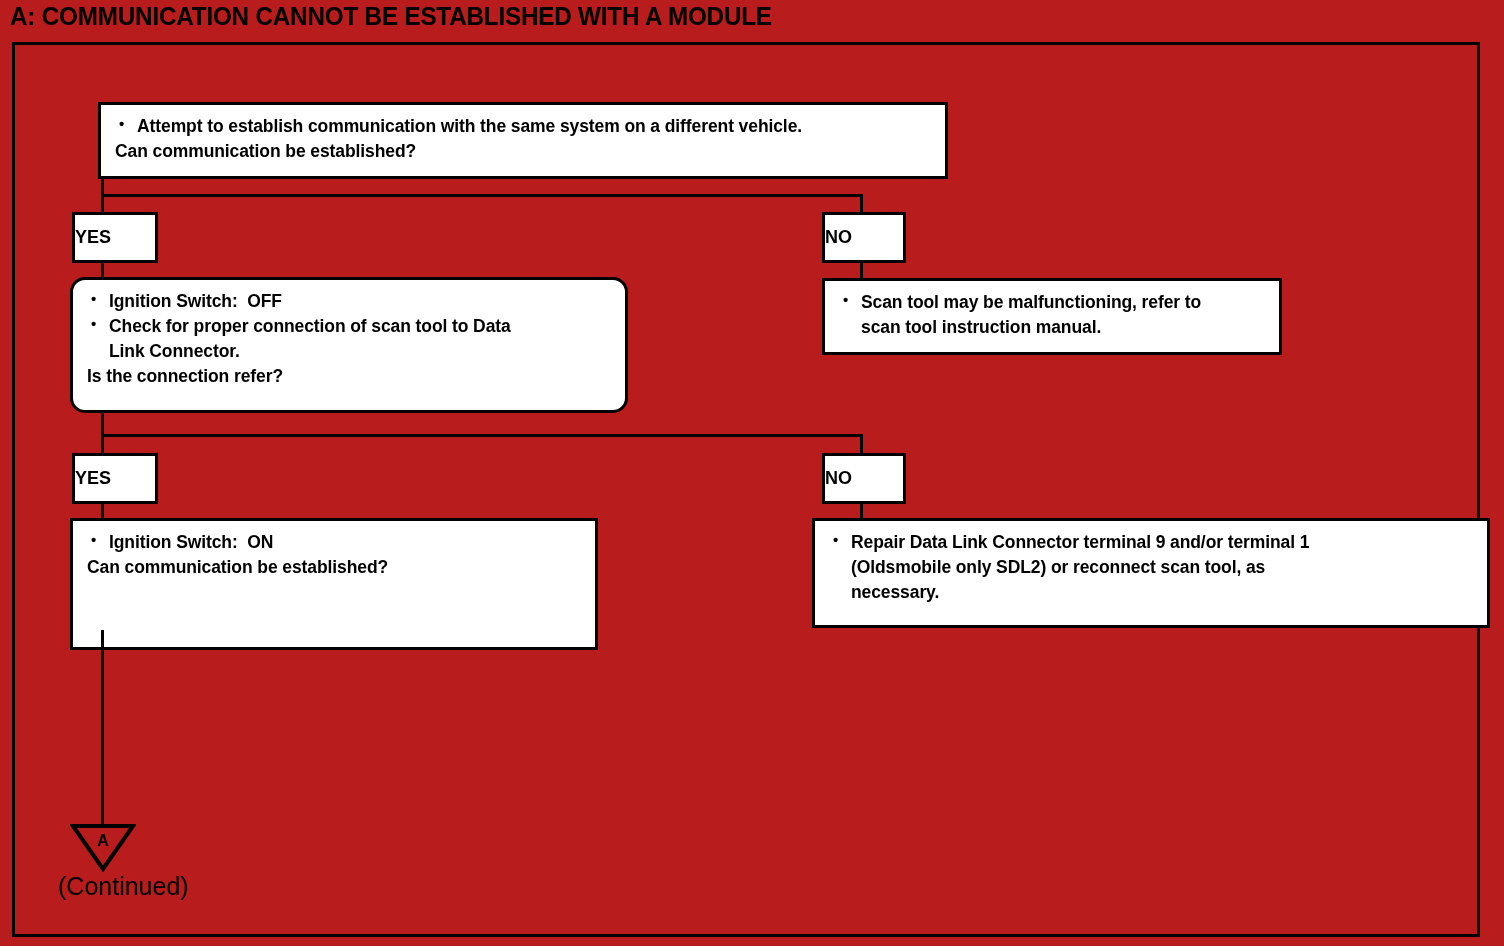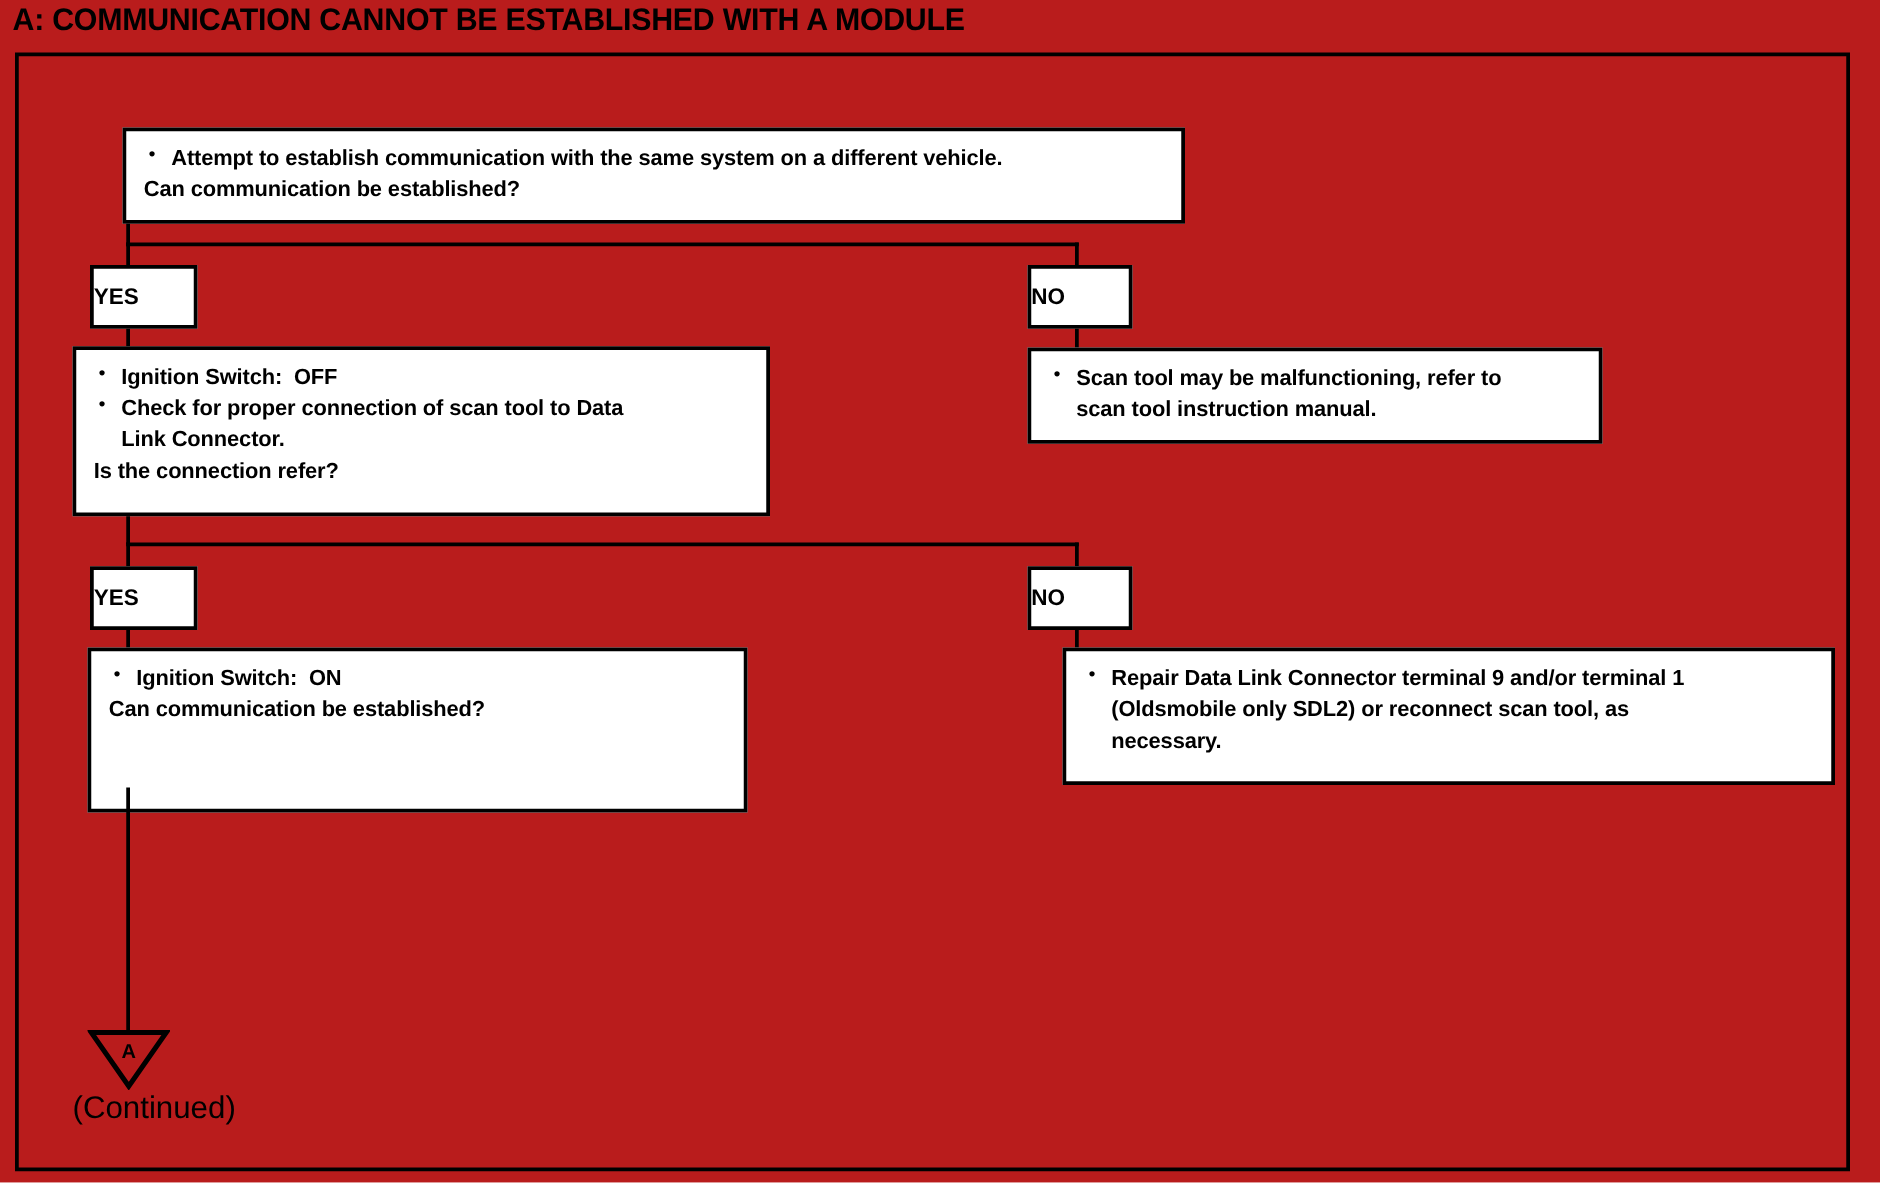--- a/index.html
+++ b/index.html
@@ -138,21 +138,21 @@
   <div class="decision-box" id="branch1-yes" style="left:72px; top:212px; width:86px; height:51px;">
     <span>YES</span>
   </div>
   <div class="decision-box" id="branch1-no" style="left:822px; top:212px; width:84px; height:51px;">
     <span>NO</span>
   </div>
 
   <div class="vline" style="left:101px; top:263px; width:3px; height:16px;"></div>
   <div class="vline" style="left:860px; top:263px; width:3px; height:16px;"></div>
 
-  <div class="flow-box" id="box-step2-yes" style="left:58px; top:277px; width:558px; height:136px;">
+  <div class="flow-box" id="box-step2-yes" style="left:70px; top:277px; width:558px; height:136px;border-radius:15px;">
     <div class="body">
       <span class="bullet-line">Ignition Switch:  OFF</span>
       <span class="bullet-line">Check for proper connection of scan tool to Data
 Link Connector.</span>
       <span class="plain-line">Is the connection refer?</span>
     </div>
   </div>
 
   <div class="flow-box" id="box-step2-no" style="left:822px; top:278px; width:460px; height:77px;">
     <div class="body">
@@ -176,21 +176,21 @@
   <div class="vline" style="left:101px; top:504px; width:3px; height:16px;"></div>
   <div class="vline" style="left:860px; top:504px; width:3px; height:16px;"></div>
 
   <div class="flow-box" id="box-step3-yes" style="left:70px; top:518px; width:528px; height:132px;">
     <div class="body">
       <span class="bullet-line">Ignition Switch:  ON</span>
       <span class="plain-line">Can communication be established?</span>
     </div>
   </div>
 
-  <div class="flow-box" id="box-step3-no" style="left:850px; top:518px; width:618px; height:110px;">
+  <div class="flow-box" id="box-step3-no" style="left:812px; top:518px; width:678px; height:110px;">
     <div class="body">
       <span class="bullet-line">Repair Data Link Connector terminal 9 and/or terminal 1
 (Oldsmobile only SDL2) or reconnect scan tool, as
 necessary.</span>
     </div>
   </div>
 
   <div class="vline" style="left:101px; top:630px; width:3px; height:195px;"></div>
 
   <div id="continue-connector">

